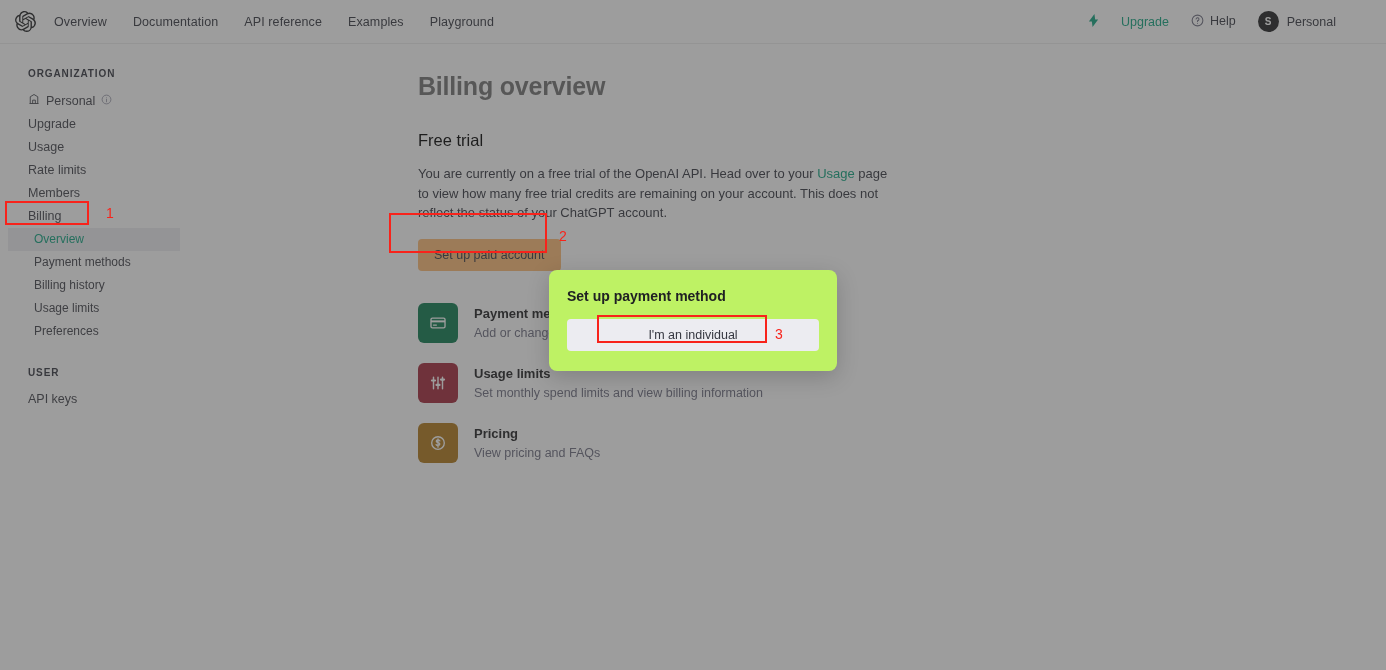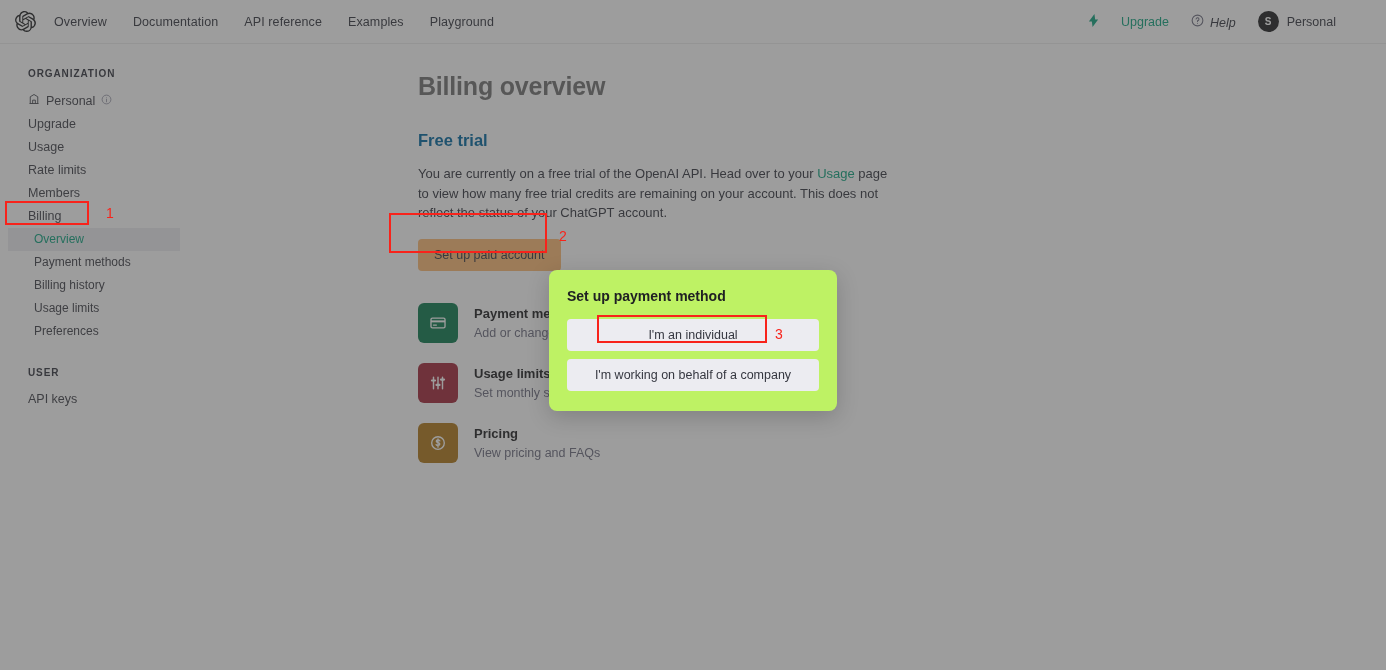--- a/index.html
+++ b/index.html
@@ -50,25 +50,24 @@
     gap: 22px;
     padding-right: 36px;
   }
   .upgrade {
     display: flex; align-items: center; gap: 22px;
     color: #10a37f;
     font-size: 12.5px;
     cursor: pointer;
   }
   .helpitem {
-    display: flex; align-items: flex-end; gap: 6px;
-    color: #353740;
-    font-size: 12.5px;
-    cursor: pointer;
-    font-style: italic;
+    display: flex; align-items: flex-start; gap: 6px;
+    color: #353740;
+    font-size: 12.5px;
+    cursor: pointer;
   }
   .account {
     display: flex; align-items: center; gap: 8px;
     font-size: 12.5px;
     color: #353740;
     cursor: pointer;
   }
   .avatar {
     width: 21px; height: 21px; border-radius: 50%;
     background: #202123;
@@ -133,22 +132,22 @@
   .content { padding: 28px 0 0 238px; width: 720px; }
   h1.title {
     font-size: 25px;
     font-weight: bold;
     color: #737373;
     letter-spacing: -.2px;
     margin-bottom: 30px;
   }
   h2.subtitle {
     font-size: 16.5px;
-    font-weight: bold;
-    color: #0369a1;
+    font-weight: normal;
+    color: #000000;
     margin-bottom: 14px;
   }
   p.para {
     font-size: 13px;
     line-height: 19.5px;
     color: #353740;
     width: 475px;
     margin-bottom: 16px;
   }
   a.inline-link { color: #10a37f; text-decoration: none; cursor: pointer; }
@@ -373,21 +372,20 @@
       </div>
     </div>
   </div>
 </div>
 
 <div id="overlay"></div>
 
 <div class="modal">
   <div class="modal-title">Set up payment method</div>
   <button class="modal-btn">I'm an individual</button>
-  <button class="modal-btn">I'm working on behalf of a company</button>
 </div>
 
 <div class="anno-box" style="left:5px; top:201px; width:84px; height:24px;"></div>
 <div class="anno-num" style="left:106px; top:206px;">1</div>
 
 <div class="anno-box" style="left:389px; top:213px; width:158px; height:40px;"></div>
 <div class="anno-num" style="left:559px; top:229px;">2</div>
 
 <div class="anno-box" style="left:597px; top:315px; width:170px; height:28px;"></div>
 <div class="anno-num" style="left:775px; top:327px;">3</div>

